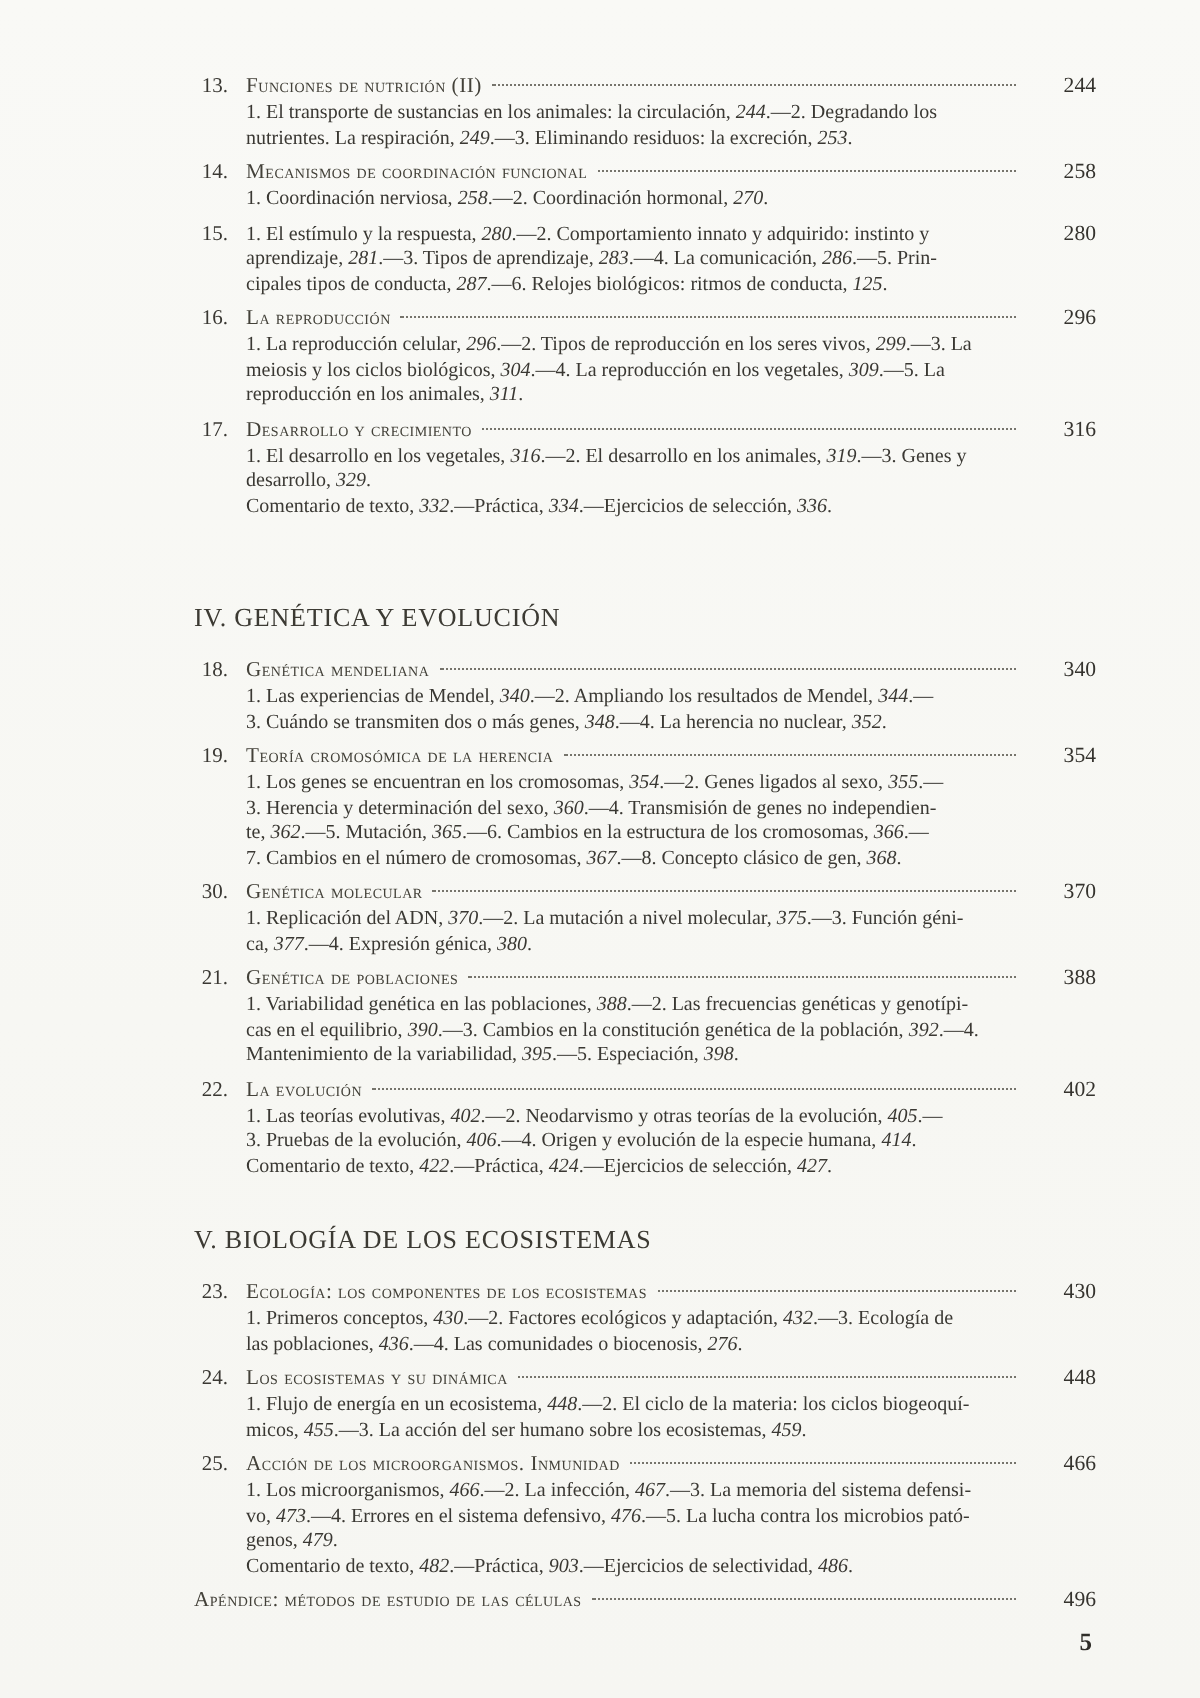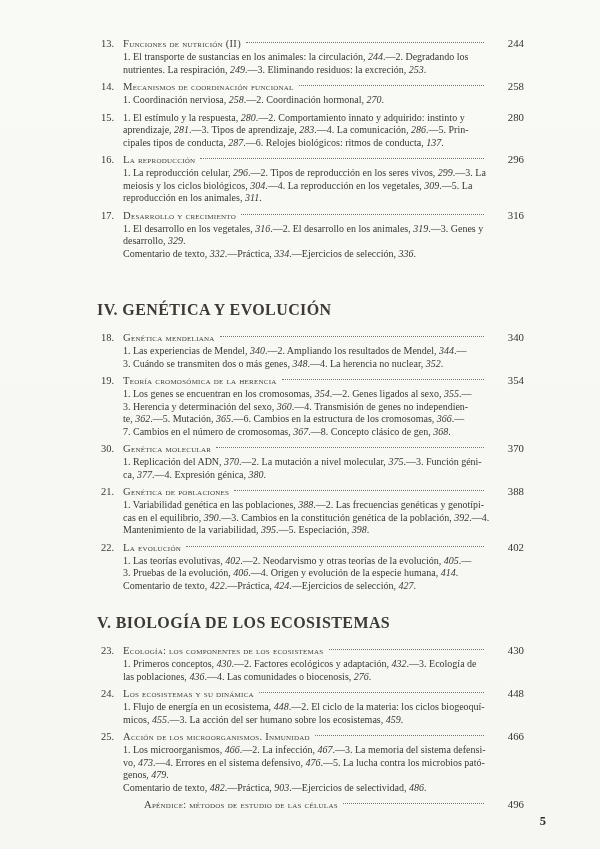--- a/index.html
+++ b/index.html
@@ -4,21 +4,21 @@
 <style>
   html, body { margin: 0; padding: 0; }
   .scan-page {
     width: 600px;
     height: 849px;
     background: linear-gradient(180deg, #f9f9f6 0%, #f7f7f3 60%, #f6f6f2 100%);
     font-family: "Liberation Serif", serif;
     color: #3a3833;
     position: relative;
     box-sizing: border-box;
-    padding: 37px 76px 0 97px;
+    padding: 37px 52px 0 97px;
     overflow: hidden;
   }
   .toc-entry { display: flex; margin-bottom: 4px; }
   .num {
     flex: none; width: 17px; margin-right: 9px;
     text-align: right; font-size: 10.5px; line-height: 13px;
   }
   .mid { flex: 1; min-width: 0; }
   .trow { display: flex; align-items: center; height: 13px; }
   .title {
@@ -34,26 +34,26 @@
     font-size: 10px; line-height: 12.5px;
     white-space: pre; color: #3a3833;
     margin-top: 1px;
   }
   .body i { font-style: italic; }
   .pg {
     flex: none; width: 38px; text-align: right;
     font-size: 10.8px; line-height: 13px; color: #35332e;
   }
   .section-heading {
-    font-size: 16px; letter-spacing: 0.4px;
-    color: #3c3a33; margin-bottom: 12px; font-weight: bold;
+    font-size: 13px; letter-spacing: 0.4px;
+    color: #3c3a33; margin-bottom: 12px;
   }
   .h-iv { margin-top: 41px; }
   .h-v  { margin-top: 22px; }
-  .appendix-row { display: flex; margin-top: 3px; margin-left: 47px; }
+  .appendix-row { display: flex; margin-top: 3px; }
   .appendix-row .title { white-space: nowrap; }
   .folio {
     position: absolute; right: 54px; bottom: 20px;
     font-weight: bold; font-size: 12.5px; color: #2f2d28;
   }
 </style>
 </head>
 <body>
 
 <div class="scan-page">
@@ -83,21 +83,21 @@
         <div class="body">1. Coordinación nerviosa, <i>258</i>.—2. Coordinación hormonal, <i>270</i>.</div>
       </div>
       <div class="pg">258</div>
     </div>
 
     <div class="toc-entry">
       <div class="num">15.</div>
       <div class="mid">
         <div class="body">1. El estímulo y la respuesta, <i>280</i>.—2. Comportamiento innato y adquirido: instinto y
 aprendizaje, <i>281</i>.—3. Tipos de aprendizaje, <i>283</i>.—4. La comunicación, <i>286</i>.—5. Prin-
-cipales tipos de conducta, <i>287</i>.—6. Relojes biológicos: ritmos de conducta, <i>137</i>.</div>
+cipales tipos de conducta, <i>287</i>.—6. Relojes biológicos: ritmos de conducta, <i>125</i>.</div>
       </div>
       <div class="pg">280</div>
     </div>
 
     <div class="toc-entry">
       <div class="num">16.</div>
       <div class="mid">
         <div class="trow">
           <span class="title">La reproducción</span>
           <span class="leader"></span>

